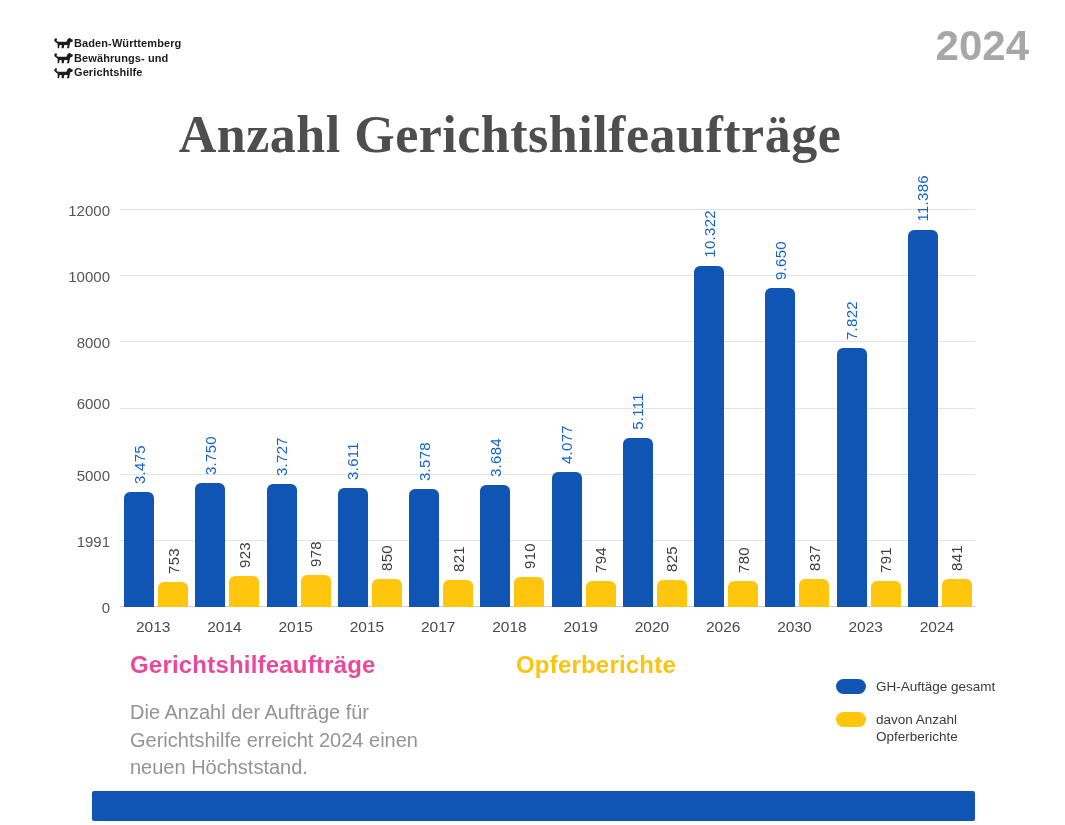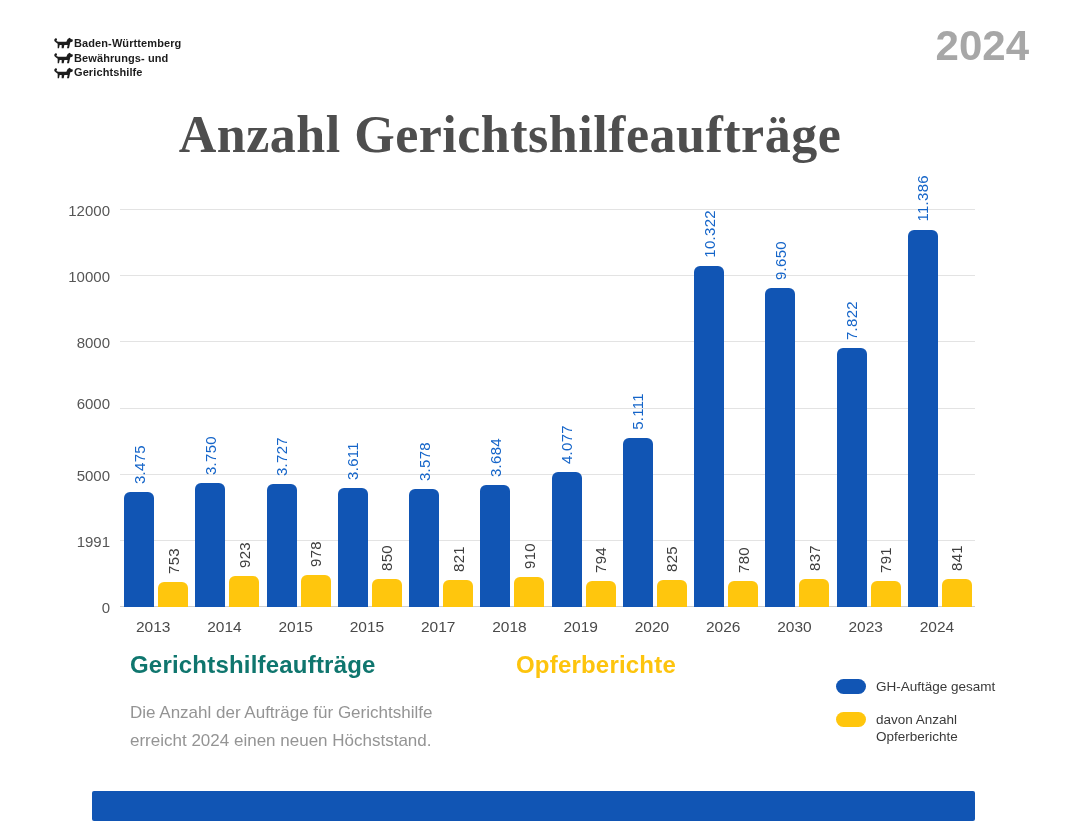--- a/index.html
+++ b/index.html
@@ -38,22 +38,22 @@
   }
   .x-year {
     position:absolute; top:calc(100% + 11px); left:16px; width:100%; 
     font-size:15.5px; color:#4a4a4a;
   }
   
   .annot { position:absolute; width:340px; }
   .annot-left  { left:130px; top:651px; }
   .annot-right { left:516px; top:651px; }
   .annot h3 { font-size:24px; font-weight:700; margin-bottom:20px; letter-spacing:0.2px; }
-  .annot p  { font-size:17px; color:#949494; line-height:27.5px; }
-  .annot-left h3  { color:#0f766e; }
+  .annot p  { font-size:20px; color:#949494; line-height:27.5px; }
+  .annot-left h3  { color:#ec4899; }
   .annot-right h3 { color:#fdc40d; }
   
   .legend { position:absolute; left:836px; top:678px; display:flex; flex-direction:column; gap:16px; }
   .legend-item { display:flex; gap:10px; align-items:flex-start; }
   .legend-swatch { width:30px; height:15px; border-radius:8px; flex:0 0 auto; margin-top:1px; }
   .legend-label { font-size:13.5px; color:#3a3a3a; line-height:17px; }
   
   .footer-bar { position:absolute; left:92px; right:90px; bottom:4px; height:30px; border-radius:2px; }
 </style>
 </head>

